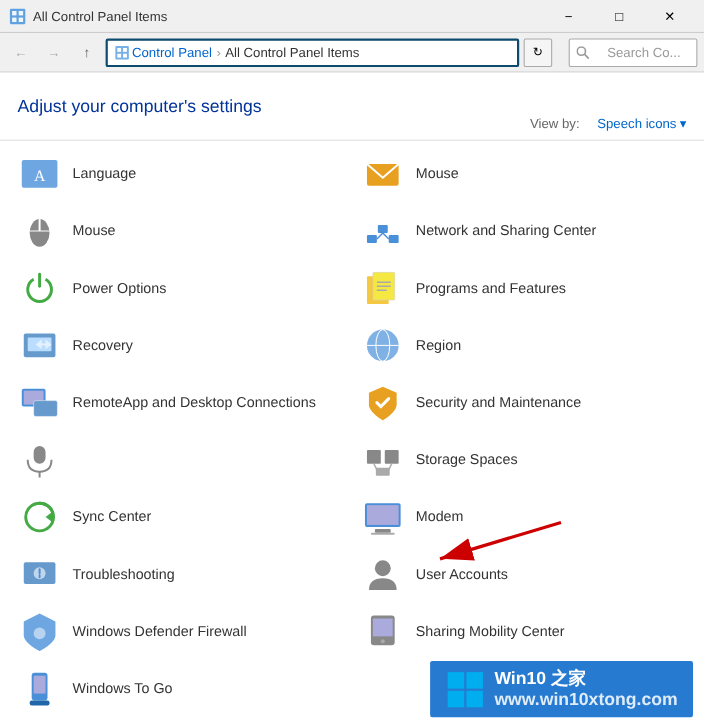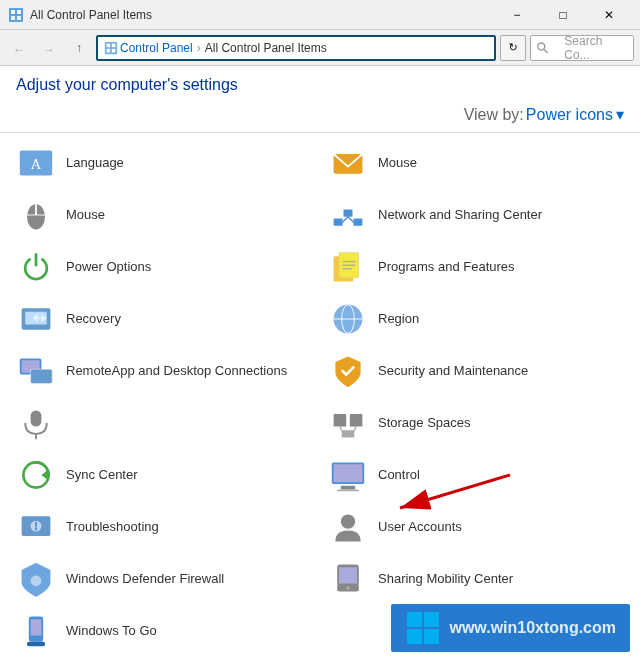--- a/index.html
+++ b/index.html
@@ -69,48 +69,50 @@
     .search-box {
       height: 26px;
       border: 1px solid #aaa;
       background: #fff;
       display: flex;
       align-items: center;
       padding: 0 6px;
       font-size: 12px;
       color: #999;
       border-radius: 2px;
-      width: 104px;
+      width: 117px;
       gap: 16px;
+      margin-left: 11px;
     }
 
     
     .content-area {
       background: #fff;
       height: calc(662px - 66px);
       overflow-y: auto;
     }
 
     
     .content-header {
       display: flex;
+      align-items: center;
       justify-content: space-between;
       padding: 10px 16px 8px;
       border-bottom: 1px solid #e0e0e0;
     }
     .content-title {
       font-size: 16px;
       font-weight: 400;
       color: #003399;
     }
     .view-by {
       display: flex;
       align-items: center;
-      gap: 2px;
-      font-size: 16px;
+      gap: 16px;
+      font-size: 12px;
       color: #333;
       margin-top: 29px;
     }
     .view-by-label { color: #666; }
     .view-by-value {
       color: #0066cc;
       cursor: pointer;
       display: flex; align-items: center; gap: 3px;
     }
 
@@ -209,21 +211,21 @@
   </div>
 </div>
 
 <div class="content-area">
 
   <div class="content-header">
     <span class="content-title">Adjust your computer's settings</span>
     <div class="view-by">
       <span class="view-by-label">View by:</span>
       <span class="view-by-value">
-        <span>Power icons</span>
+        <span>Speech icons</span>
         <span>▾</span>
       </span>
     </div>
   </div>
 
   <div class="items-grid" id="items-container">
   <div class="panel-item">
           <div class="item-icon">
             <svg viewBox="0 0 40 40" width="36" height="36">
               <rect x="2" y="6" width="36" height="28" rx="2" fill="#4a90d9" opacity="0.8"></rect>
@@ -356,21 +358,21 @@
         </div>
         <div class="panel-item">
           <div class="item-icon">
             <svg viewBox="0 0 40 40" width="36" height="36">
               <rect x="2" y="6" width="36" height="24" rx="2" fill="#4a90d9"></rect>
               <rect x="4" y="8" width="32" height="20" fill="#aad"></rect>
               <rect x="12" y="32" width="16" height="4" rx="1" fill="#888"></rect>
               <rect x="8" y="36" width="24" height="2" rx="1" fill="#aaa"></rect>
             </svg>
           </div>
-          <span class="item-label">Control</span>
+          <span class="item-label">Modem</span>
         </div>
         <div class="panel-item">
           <div class="item-icon">
             <svg viewBox="0 0 40 40" width="36" height="36">
               <rect x="4" y="8" width="32" height="22" rx="2" fill="#6699cc"></rect>
               <circle cx="20" cy="19" r="6" fill="#fff" opacity="0.6"></circle>
               <path d="M20 15 v4 M20 21 v2" stroke="#4a90d9" stroke-width="2" stroke-linecap="round"></path>
             </svg>
           </div>
           <span class="item-label">Troubleshooting</span>
@@ -427,17 +429,18 @@
 </svg>
 
 <div class="watermark" style="position:absolute; bottom:10px; right:10px;">
   <svg class="watermark-logo" viewBox="0 0 36 36">
     <rect x="2" y="2" width="15" height="15" fill="#00adef"></rect>
     <rect x="19" y="2" width="15" height="15" fill="#00adef"></rect>
     <rect x="2" y="19" width="15" height="15" fill="#00adef"></rect>
     <rect x="19" y="19" width="15" height="15" fill="#00adef"></rect>
   </svg>
   <div>
+    <div style="font-size:16px; font-weight:bold;">Win10 之家</div>
     <div style="font-size:16px; opacity:0.85;">www.win10xtong.com</div>
   </div>
 </div>
 
 </div>
 
 </body></html>

